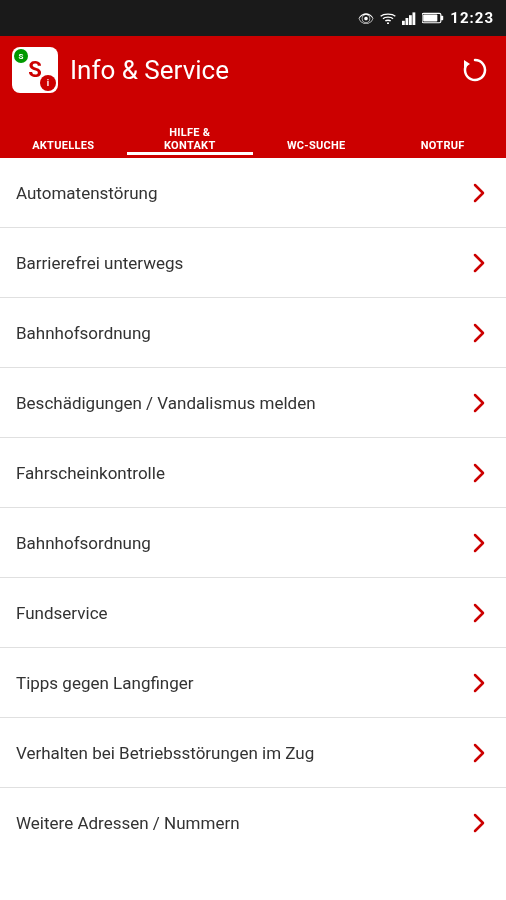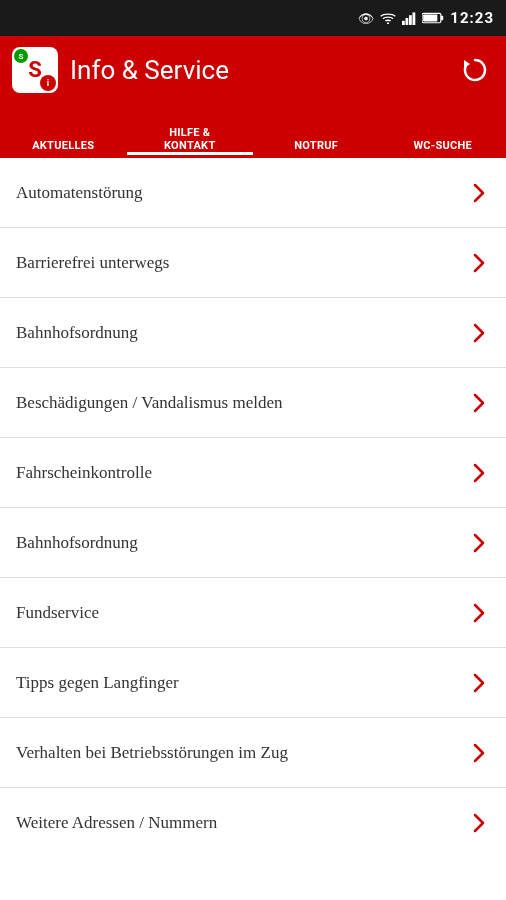--- a/index.html
+++ b/index.html
@@ -160,21 +160,20 @@
       text-transform: uppercase;
       line-height: 1.2;
       letter-spacing: 0.3px;
     }
 
     
     .list-container {
       background: #fff;
       overflow-y: auto;
       height: calc(900px - 36px - 68px - 57px);
-      font-family: Liberation Serif, serif;
     }
 
     .list-item {
       display: flex;
       align-items: center;
       justify-content: space-between;
       padding: 0 16px;
       height: 70px;
       border-bottom: 1px solid #e0e0e0;
       cursor: pointer;
@@ -256,24 +255,24 @@
 </div>
 
 <div class="tab-bar">
   <div class="tab-item">
     <span class="tab-label">AKTUELLES</span>
   </div>
   <div class="tab-item active" style="border-bottom: 3px solid #fff;">
     <span class="tab-label">HILFE &amp;<br>KONTAKT</span>
   </div>
   <div class="tab-item">
+    <span class="tab-label">WC-SUCHE</span>
+  </div>
+  <div class="tab-item">
     <span class="tab-label">NOTRUF</span>
-  </div>
-  <div class="tab-item">
-    <span class="tab-label">WC-SUCHE</span>
   </div>
 </div>
 
 <div class="list-container" id="list-container">
 
 <div class="list-item">
       <span class="list-item-text">Automatenstörung</span>
       <svg class="arrow-svg" viewBox="0 0 24 24" width="26" height="26">
         <polyline points="9,4 17,12 9,20" stroke="#cc0000" stroke-width="2.5" fill="none" stroke-linecap="round" stroke-linejoin="round"></polyline>
       </svg>

